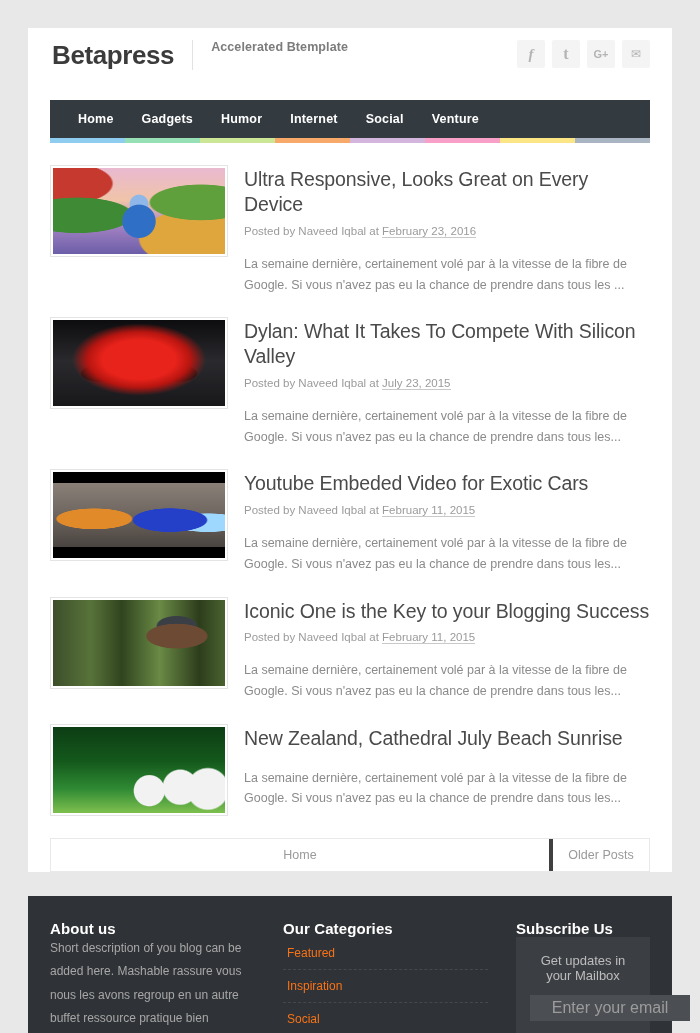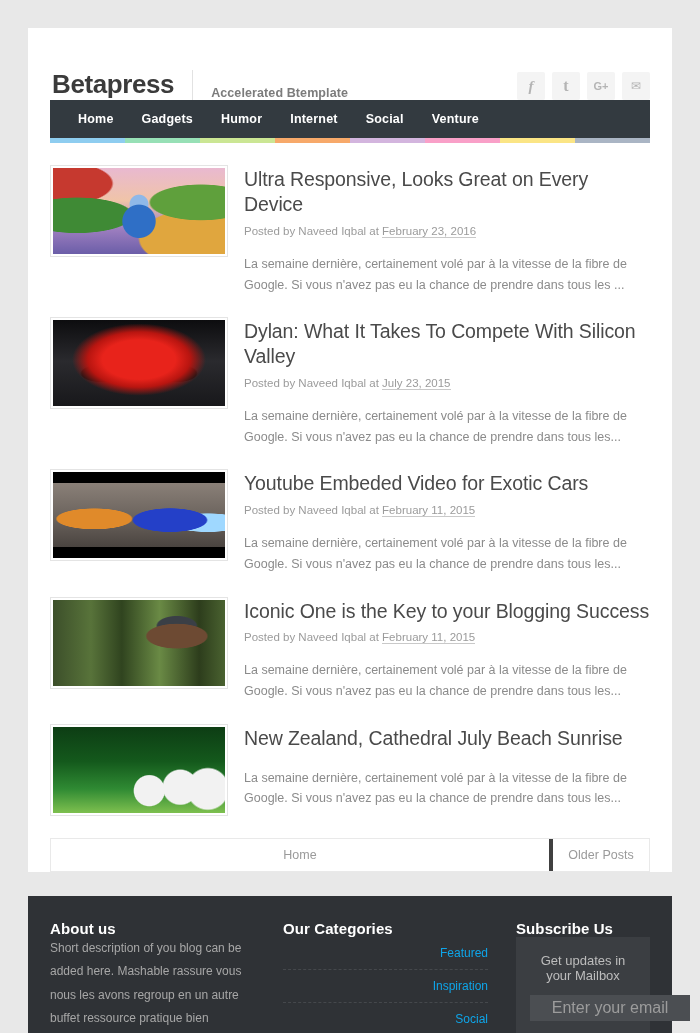--- a/index.html
+++ b/index.html
@@ -8,21 +8,21 @@
     background: #e8e8e8;
     font-family: "Liberation Sans", sans-serif;
     -webkit-font-smoothing: antialiased;
   }
   .page { width: 700px; min-height: 1033px; background: #e8e8e8; padding: 28px 28px 0 28px; }
 
   
   .card { background: #ffffff; padding: 0 22px; }
 
   
-  .header { display: flex; align-items: flex-end; height: 72px; padding: 12px 0 0 2px; }
+  .header { display: flex; align-items: flex-start; height: 72px; padding: 12px 0 0 2px; }
   .brand {
     font-size: 26px; font-weight: bold; color: #3b3b3b;
     letter-spacing: -0.4px; font-family: "Liberation Sans", sans-serif;
   }
   .brand-divider { width: 1px; height: 30px; background: #e2e2e2; margin: 0 18px; }
   .tagline { font-size: 12.5px; color: #7c7c7c; font-weight: bold; letter-spacing: 0.1px; }
   .social { margin-left: auto; display: flex; gap: 7px; }
   .social-btn {
     width: 28px; height: 28px; background: #f4f4f4; border-radius: 2px;
     display: flex; align-items: center; justify-content: center;
@@ -85,22 +85,22 @@
   .fcol.about { flex: 0 0 205px; }
   .fcol.cats { flex: 0 0 205px; }
   .fcol.subs { flex: 1 1 auto; }
   .fcol-title {
     color: #ffffff; font-size: 15px; font-weight: bold; margin-bottom: 0;
     letter-spacing: 0.1px;
   }
   .about-text { color: #a7a7a7; font-size: 12px; line-height: 1.95; }
   .cat-list { list-style: none; }
   .cat-item {
-    color: #0ea5e9; font-size: 12px; padding: 9px 0 9px 4px;
-    border-bottom: 1px dashed #45484c; cursor: pointer; text-align: right;
+    color: #f97316; font-size: 12px; padding: 9px 0 9px 4px;
+    border-bottom: 1px dashed #45484c; cursor: pointer;
   }
   .cat-item:last-child { border-bottom: none; }
   .sub-box { background: #3b3e42; padding: 16px 14px 18px 14px; }
   .sub-label { color: #bdbdbd; font-size: 13px; text-align: center; margin-bottom: 12px; }
   .sub-input {
     display: block; width: 160px; margin: 0 auto; height: 26px;
     background: #4b4e52; border: none; outline: none;
     color: #cfcfcf; font-size: 16px; text-align: center;
     font-family: "Liberation Sans", sans-serif;
   }

